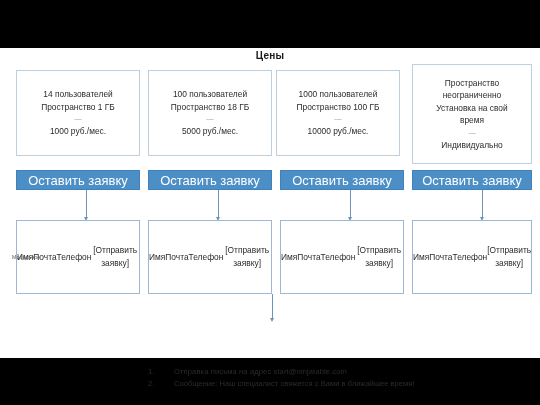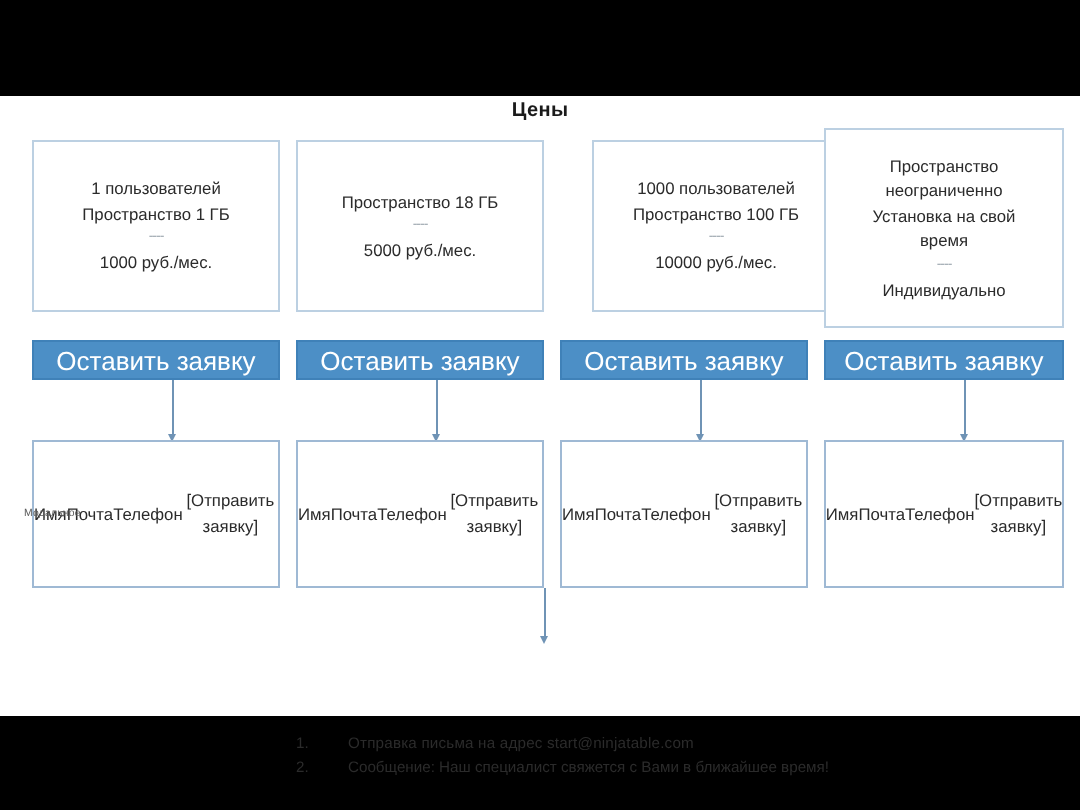--- a/index.html
+++ b/index.html
@@ -174,33 +174,34 @@
 </head>
 <body>
 
 <div id="stage">
 
   <div class="slide">
 
     <div class="slide-title">Цены</div>
 
     <div class="card" style="left:16px; top:22px; width:124px; height:86px;">
-      <div class="feat">1 пользователей</div>
+      <div class="feat">14 пользователей</div>
       <div class="feat">Пространство 1 ГБ</div>
       <div class="sep">----</div>
       <div class="price">1000 руб./мес.</div>
     </div>
 
     <div class="card" style="left:148px; top:22px; width:124px; height:86px;">
+      <div class="feat">100 пользователей</div>
       <div class="feat">Пространство 18 ГБ</div>
       <div class="sep">----</div>
       <div class="price">5000 руб./мес.</div>
     </div>
 
-    <div class="card" style="left:296px; top:22px; width:124px; height:86px;">
+    <div class="card" style="left:276px; top:22px; width:124px; height:86px;">
       <div class="feat">1000 пользователей</div>
       <div class="feat">Пространство 100 ГБ</div>
       <div class="sep">----</div>
       <div class="price">10000 руб./мес.</div>
     </div>
 
     <div class="card" style="left:412px; top:16px; width:120px; height:100px;">
       <div class="feat">Пространство</div>
       <div class="feat">неограниченно</div>
       <div class="feat">Установка на свой</div>

